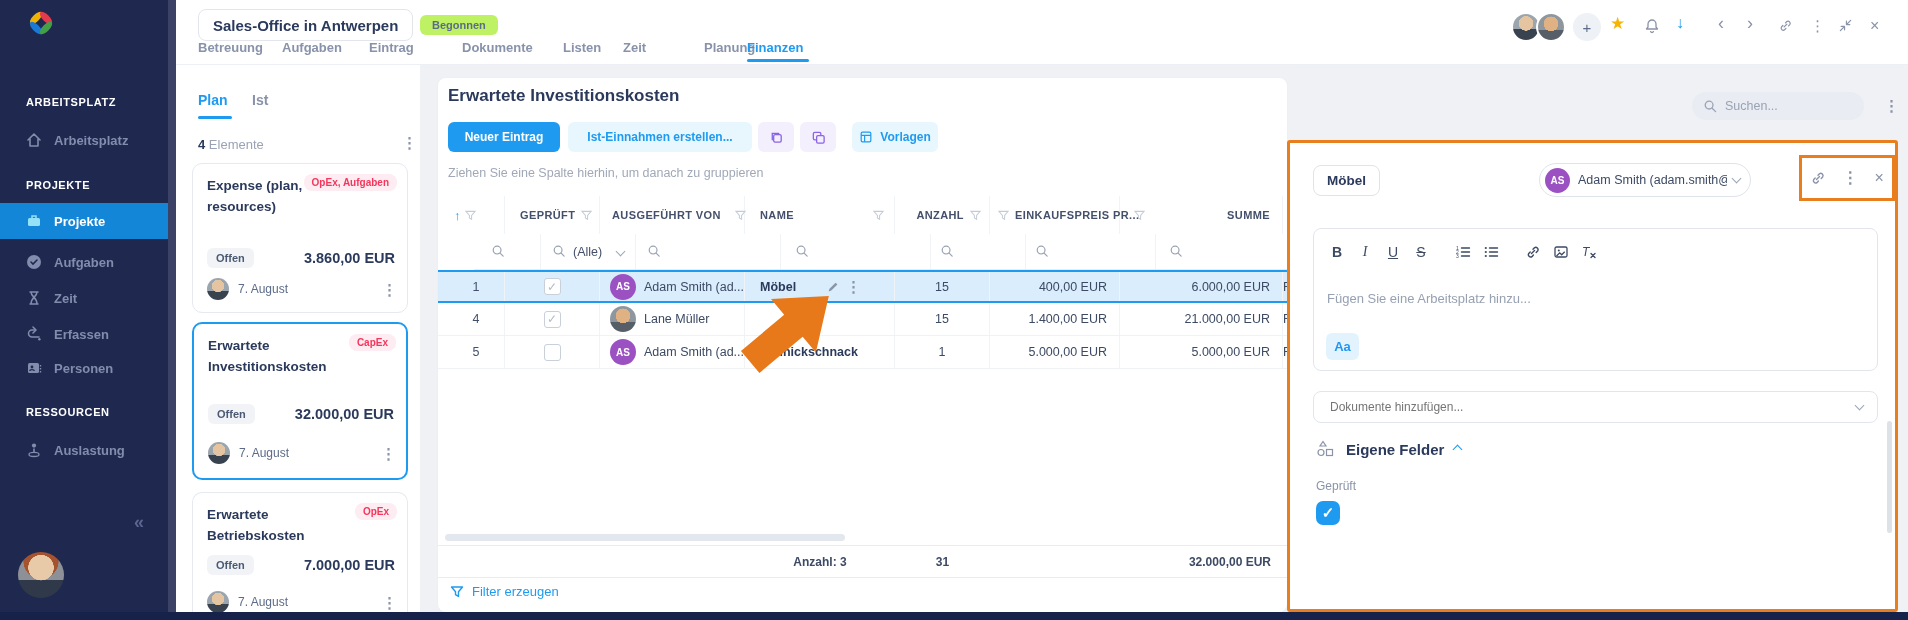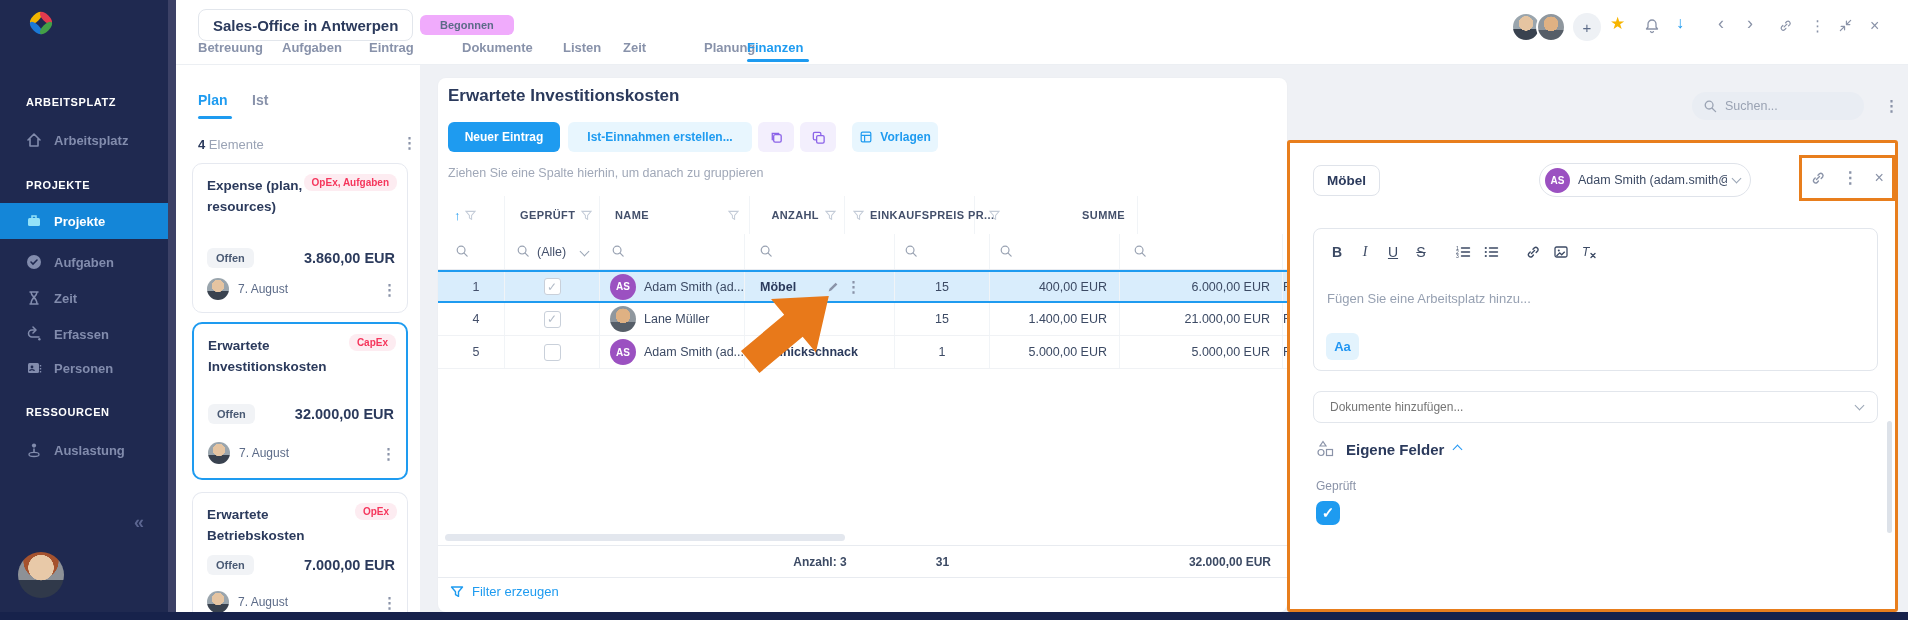--- a/index.html
+++ b/index.html
@@ -17,21 +17,21 @@
   .sitem.active .sic{color:#93e2f8;}
   .collapse-ch{position:absolute;left:134px;top:512px;color:#5b6590;font-size:18px;font-weight:bold;cursor:pointer;}
   
   .pavatar{border-radius:50%;overflow:hidden;background:radial-gradient(circle at 50% 36%, #e5c4a1 0 34%, rgba(0,0,0,0) 35%),linear-gradient(#9aa5ad 0 58%, #39424f 58%);}
   .pavatar2{border-radius:50%;overflow:hidden;background:radial-gradient(circle at 50% 38%, #dfb183 0 35%, rgba(0,0,0,0) 36%),linear-gradient(#8f979e 0 60%, #565e68 60%);}
   .pavatar3{border-radius:50%;overflow:hidden;background:radial-gradient(circle at 50% 34%, #e8c9a8 0 33%, rgba(0,0,0,0) 34%),radial-gradient(circle at 50% 20%, #a5522e 0 40%, rgba(0,0,0,0) 41%),linear-gradient(#8d9197 0 60%, #30394a 60%);}
   .ini-avatar{border-radius:50%;background:#9b51c1;color:#fff;font-weight:bold;display:flex;align-items:center;justify-content:center;}
   
   .topbar{position:absolute;left:176px;top:0;width:1732px;height:65px;background:#fff;border-bottom:1px solid #eceff3;}
   .titlebox{position:absolute;left:198px;top:9px;height:32px;padding:0 14px;display:flex;align-items:center;border:1px solid #e2e6ec;border-radius:8px;font-size:15px;font-weight:bold;color:#2b3a5c;background:#fff;}
-  .statusbadge{position:absolute;left:420px;top:15px;padding:4px 20px;background:#f0abfc;border-radius:6px;font-size:11px;font-weight:bold;color:#5c6b88;}
+  .statusbadge{position:absolute;left:420px;top:15px;padding:4px 12px;background:#bef264;border-radius:6px;font-size:11px;font-weight:bold;color:#5c6b88;}
   .ptab{position:absolute;top:40px;font-size:13px;font-weight:bold;color:#8892aa;cursor:pointer;}
   .ptab.active{color:#1e9bf0;}
   .tbicon{position:absolute;top:18px;color:#8a93a8;font-size:15px;cursor:pointer;line-height:1;}
   
   .cardspanel{position:absolute;left:176px;top:65px;width:244px;height:547px;background:#fff;}
   .card{position:absolute;left:192px;width:216px;background:#fff;border:1px solid #e6e9f0;border-radius:10px;cursor:pointer;}
   .card.selected{border:2px solid #1e9bf0;}
   .card .ctitle{position:absolute;left:14px;top:12px;width:120px;font-size:13.5px;font-weight:bold;color:#2b3a5c;line-height:1.55;}
   .card .cbadge{position:absolute;right:10px;top:10px;padding:3px 8px;background:#fdecf1;border-radius:8px;font-size:10px;font-weight:bold;color:#f5365c;}
   .staterow{position:absolute;left:14px;right:12px;display:flex;align-items:center;justify-content:space-between;}
@@ -312,20 +312,28 @@
           </span>
       </div>
       <div class="tc c1" style="padding-left:15px;gap:6px;">
         <span class="hlabel">GEPRÜFT</span>
         <span class="funnel">
             <svg width="11" height="11" viewBox="0 0 12 12">
               <path d="M1 1.5h10L7.2 5.8v4.4L4.8 8.6V5.8z" stroke="currentColor" fill="none" stroke-width="1.1"></path>
             </svg>
           </span>
       </div>
+      <div class="tc c2" style="padding-left:12px;gap:14px;">
+        <span class="hlabel">AUSGEFÜHRT VON</span>
+        <span class="funnel">
+            <svg width="11" height="11" viewBox="0 0 12 12">
+              <path d="M1 1.5h10L7.2 5.8v4.4L4.8 8.6V5.8z" stroke="currentColor" fill="none" stroke-width="1.1"></path>
+            </svg>
+          </span>
+      </div>
       <div class="tc c3" style="padding-left:15px;justify-content:space-between;padding-right:10px;">
         <span class="hlabel">NAME</span>
         <span class="funnel">
             <svg width="11" height="11" viewBox="0 0 12 12">
               <path d="M1 1.5h10L7.2 5.8v4.4L4.8 8.6V5.8z" stroke="currentColor" fill="none" stroke-width="1.1"></path>
             </svg>
           </span>
       </div>
       <div class="tc c4" style="justify-content:flex-end;padding-right:8px;gap:6px;">
         <span class="hlabel">ANZAHL</span>
@@ -347,21 +355,21 @@
         <span class="funnel">
             <svg width="11" height="11" viewBox="0 0 12 12">
               <path d="M1 1.5h10L7.2 5.8v4.4L4.8 8.6V5.8z" stroke="currentColor" fill="none" stroke-width="1.1"></path>
             </svg>
           </span>
         <span class="hlabel">SUMME</span>
       </div>
       <div class="tc c7"></div>
     </div>
 
-    <div class="trow" style="top:156px;height:36px;border-bottom:1px solid #e8ebf0;">
+    <div class="trow" style="top:156px;height:36px;border-bottom:1px solid #e8ebf0;margin-left:36px;">
       <div class="tc c0" style="padding-left:8px;">
           <svg width="13" height="13" viewBox="0 0 14 14">
             <circle cx="5.5" cy="5.5" r="4.2" stroke="#9aa3b3" fill="none" stroke-width="1.3"></circle>
             <path d="M8.8 8.8 12 12" stroke="#9aa3b3" stroke-width="1.3" stroke-linecap="round"></path>
           </svg>
         </div>
       <div class="tc c1" style="padding-left:12px;gap:7px;">
         <svg width="13" height="13" viewBox="0 0 14 14">
             <circle cx="5.5" cy="5.5" r="4.2" stroke="#9aa3b3" fill="none" stroke-width="1.3"></circle>
             <path d="M8.8 8.8 12 12" stroke="#9aa3b3" stroke-width="1.3" stroke-linecap="round"></path>

